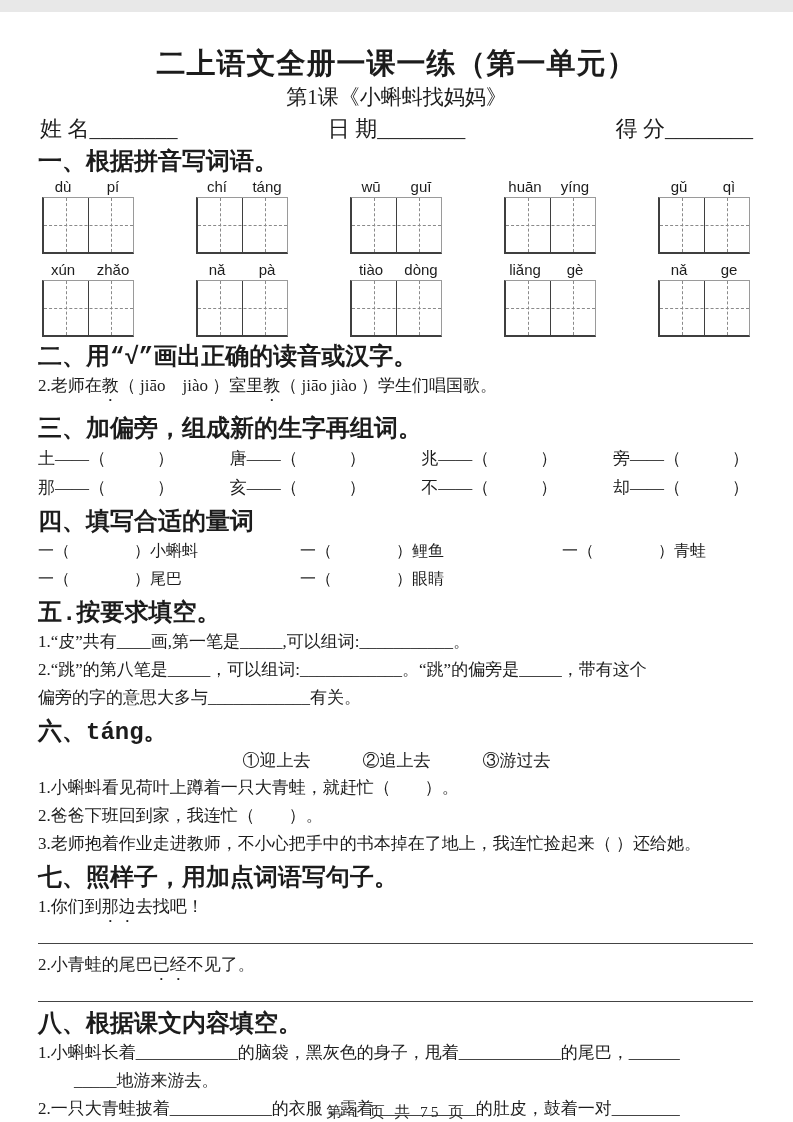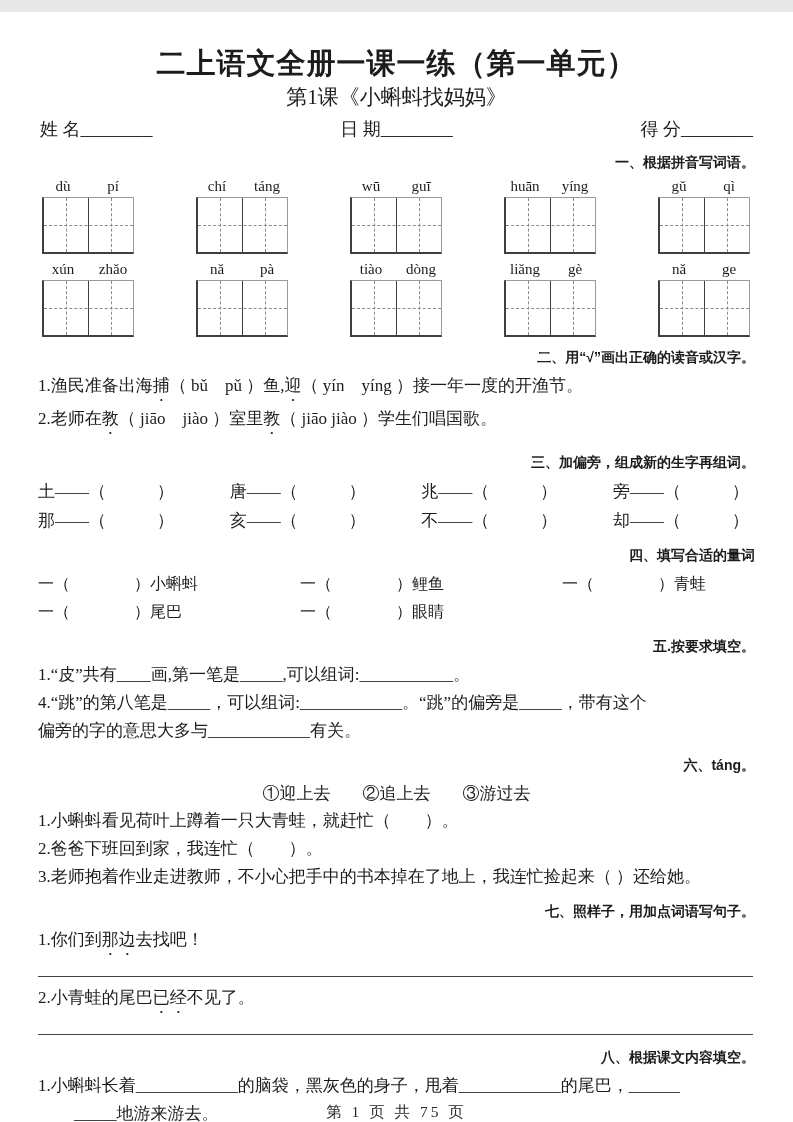--- a/index.html
+++ b/index.html
@@ -24,51 +24,50 @@
   }
   .doc-subtitle{
     text-align:center;
     font-size:21px;
     font-weight:normal;
     line-height:30px;
   }
   .header-row{
     display:flex;
     justify-content:space-between;
-    font-size:18px;
+    font-size:22px;
     line-height:26px;
     margin-top:4px;
     padding:0 2px;
   }
   .header-field .blank-txt{letter-spacing:0;}
   .sec-title{
-    font-family:Liberation Sans, sans-serif;
+    font-family:Liberation Mono, monospace;
     font-weight:bold;
-    font-size:14px;
+    font-size:24px;
     line-height:23px;
     margin:9px 0 3px 0;
-    text-align:right;
   }
   .q-line{
     font-size:17px;
     line-height:28px;
     white-space:nowrap;
   }
   .indent{padding-left:36px;}
   
   .py-row{
     display:flex;
     justify-content:space-between;
     width:708px;
     margin:0 0 6px 4px;
   }
   .py-group{width:92px;}
   .py-labels{
     display:flex;
-    font-family:Liberation Serif, serif;
+    font-family:Liberation Sans, sans-serif;
     font-size:15px;
     line-height:19px;
     margin-bottom:1px;
     gap:8px;
   }
   .py-labels span{flex:1;text-align:center;}
   .tzg{
     display:flex;
     height:54px;
     border:1px solid #9a9a9a;
@@ -89,21 +88,21 @@
     position:absolute;top:0;bottom:0;left:50%;
     border-left:1px dashed #8a8a8a;
   }
   
   .s3-row{display:flex;justify-content:space-between;font-size:17px;line-height:29px;padding-right:6px;}
   .s4-row{display:flex;font-size:16px;line-height:28px;}
   .s4-row .li{width:262px;}
   .s4-row .li:last-child{width:auto;}
   
   .options-row{
-    display:flex;justify-content:center;gap:32px;
+    display:flex;justify-content:center;gap:52px;
     font-size:17px;line-height:27px;
   }
   
   .em{
     -webkit-text-emphasis:filled dot;
     -webkit-text-emphasis-position:under right;
     text-emphasis:filled dot;
     text-emphasis-position:under right;
   }
   .answer-line{
@@ -242,21 +241,20 @@
           <span>ge</span>
         </div>
         <div class="tzg">
           <div class="cell"></div>
           <div class="cell"></div>
         </div>
       </div>
     </div>
 
   <div class="sec-title">二、用“√”画出正确的读音或汉字。</div>
-  <div class="q-line"><span>1.渔民准备出海</span><span class="em">捕</span><span>（ bǔ　pǔ ）鱼,</span><span class="em">迎</span><span>（ yín　yíng ）接一年一度的开渔节。</span></div>
   <div class="q-line"><span>2.老师在</span><span class="em">教</span><span>（ jiāo　jiào ）室里</span><span class="em">教</span><span>（ jiāo jiào ）学生们唱国歌。</span></div>
 
   <div class="sec-title" style="margin-top:13px">三、加偏旁，组成新的生字再组词。</div>
   <div class="s3-row">
       <span>土——（　　　）</span>
       <span>唐——（　　　）</span>
       <span>兆——（　　　）</span>
       <span>旁——（　　　）</span>
     </div>
   <div class="s3-row">
@@ -273,21 +271,21 @@
       <span class="li">一（　　　　）青蛙</span>
     </div>
   <div class="s4-row">
       <span class="li">一（　　　　）尾巴</span>
       <span class="li">一（　　　　）眼睛</span>
     </div>
 
   <div class="sec-title">五.按要求填空。</div>
   <div>
       <div class="q-line">1.“皮”共有____画,第一笔是_____,可以组词:___________。</div>
-      <div class="q-line">4.“跳”的第八笔是_____，可以组词:____________。“跳”的偏旁是_____，带有这个</div>
+      <div class="q-line">2.“跳”的第八笔是_____，可以组词:____________。“跳”的偏旁是_____，带有这个</div>
       <div class="q-line">偏旁的字的意思大多与____________有关。</div>
     </div>
 
   <div class="sec-title">六、táng。</div>
   <div class="options-row">
       <span>①迎上去</span>
       <span>②追上去</span>
       <span>③游过去</span>
     </div>
   <div>

